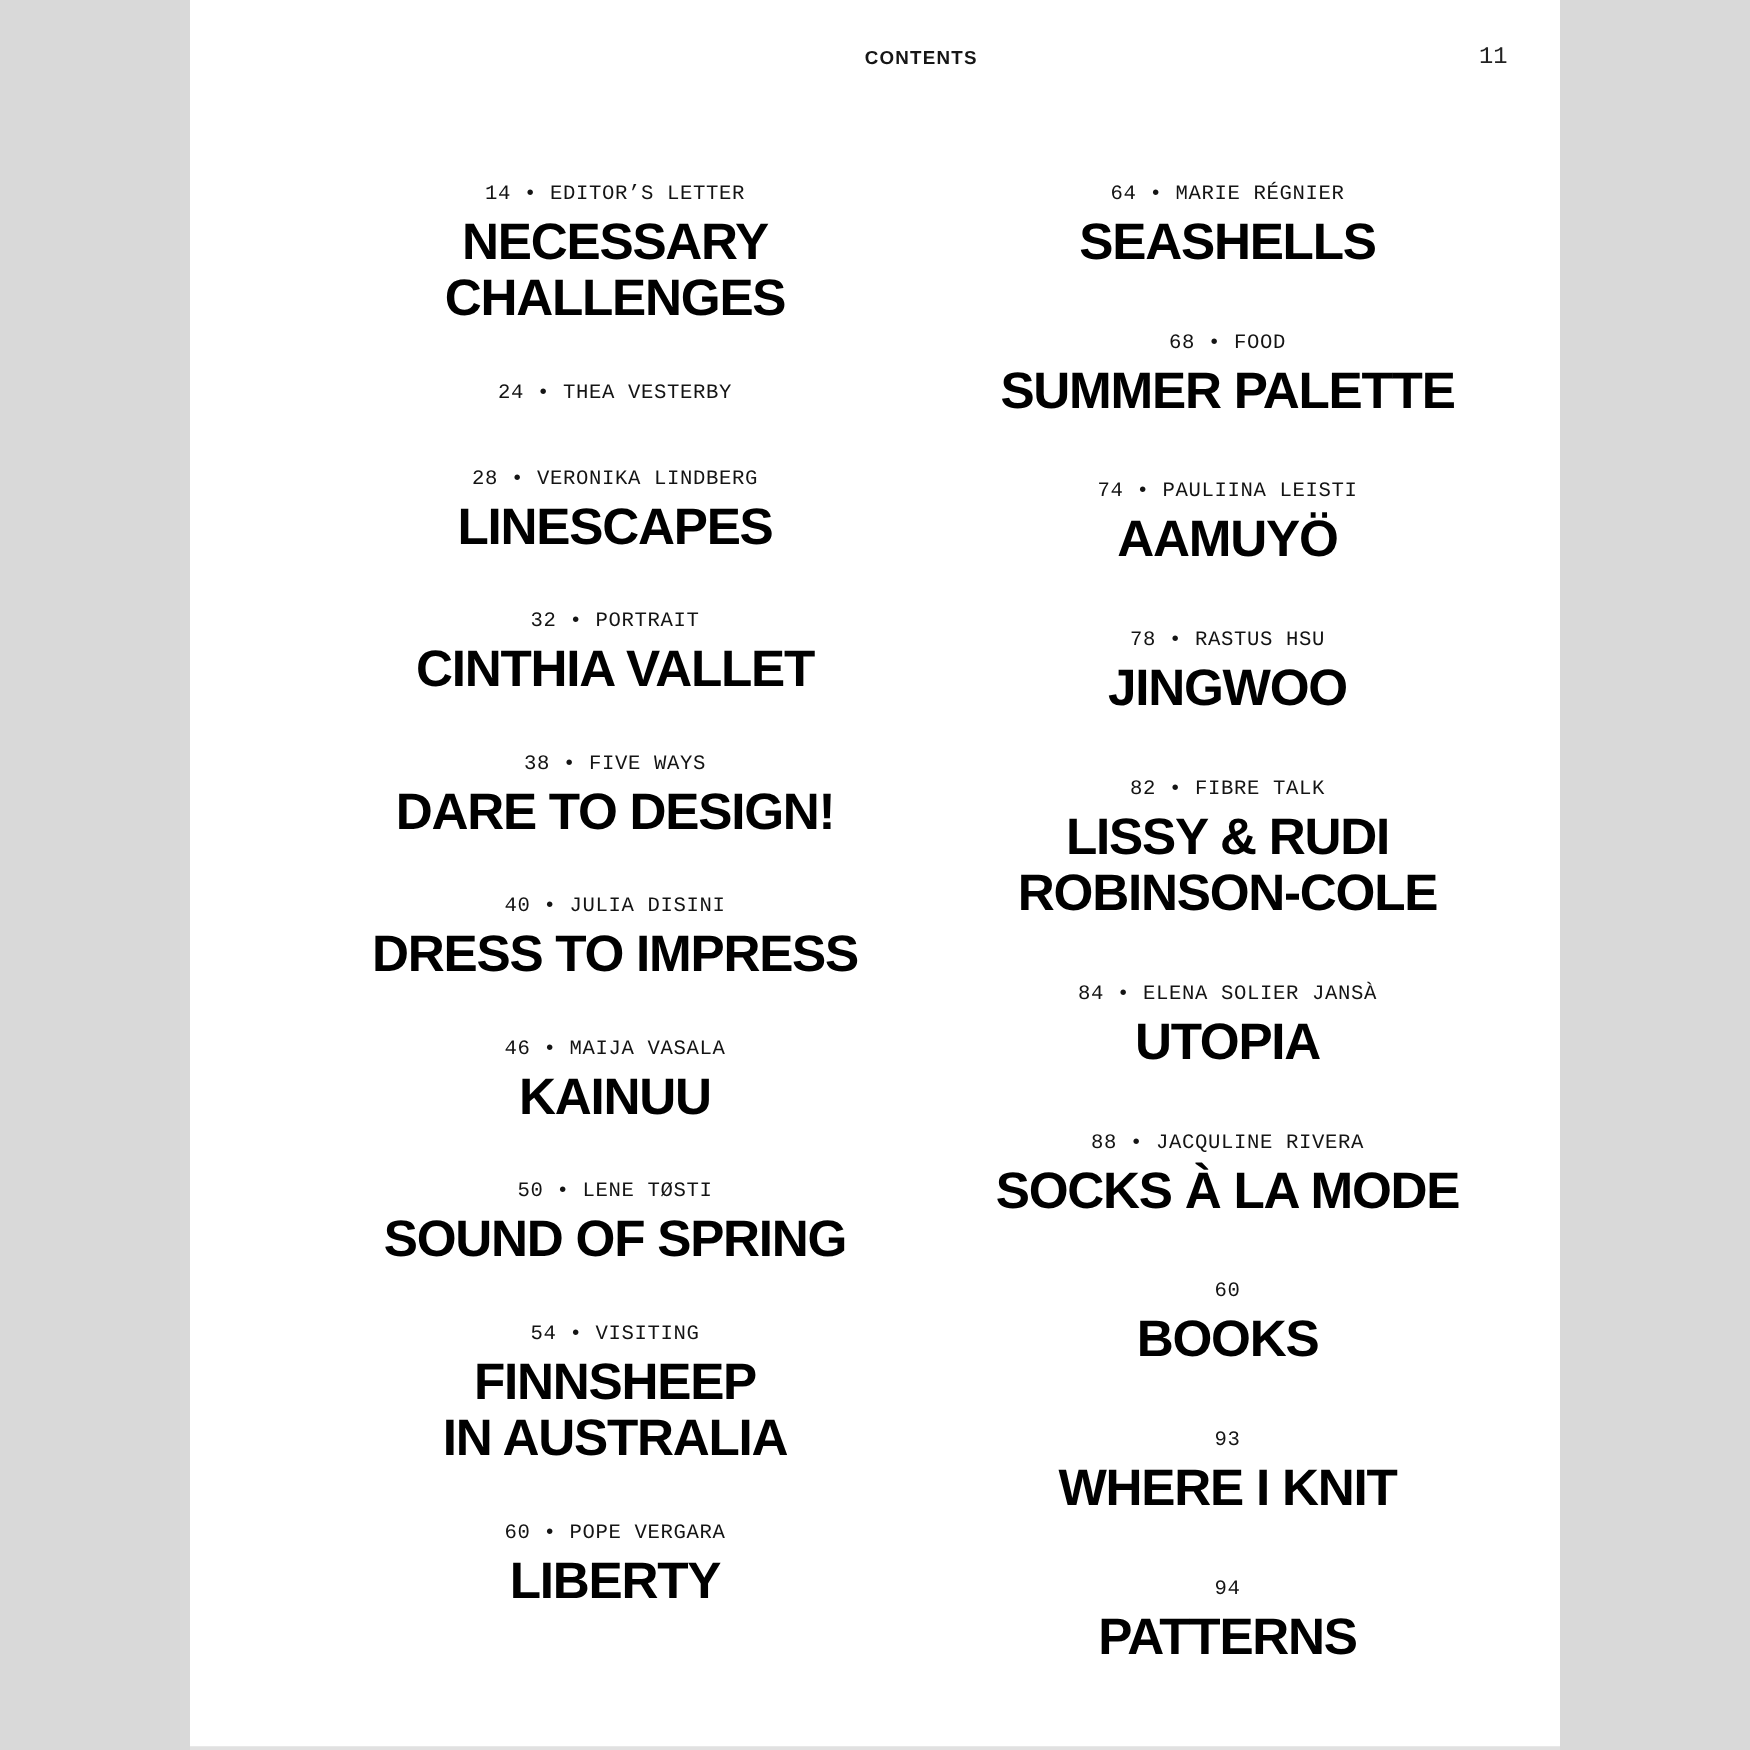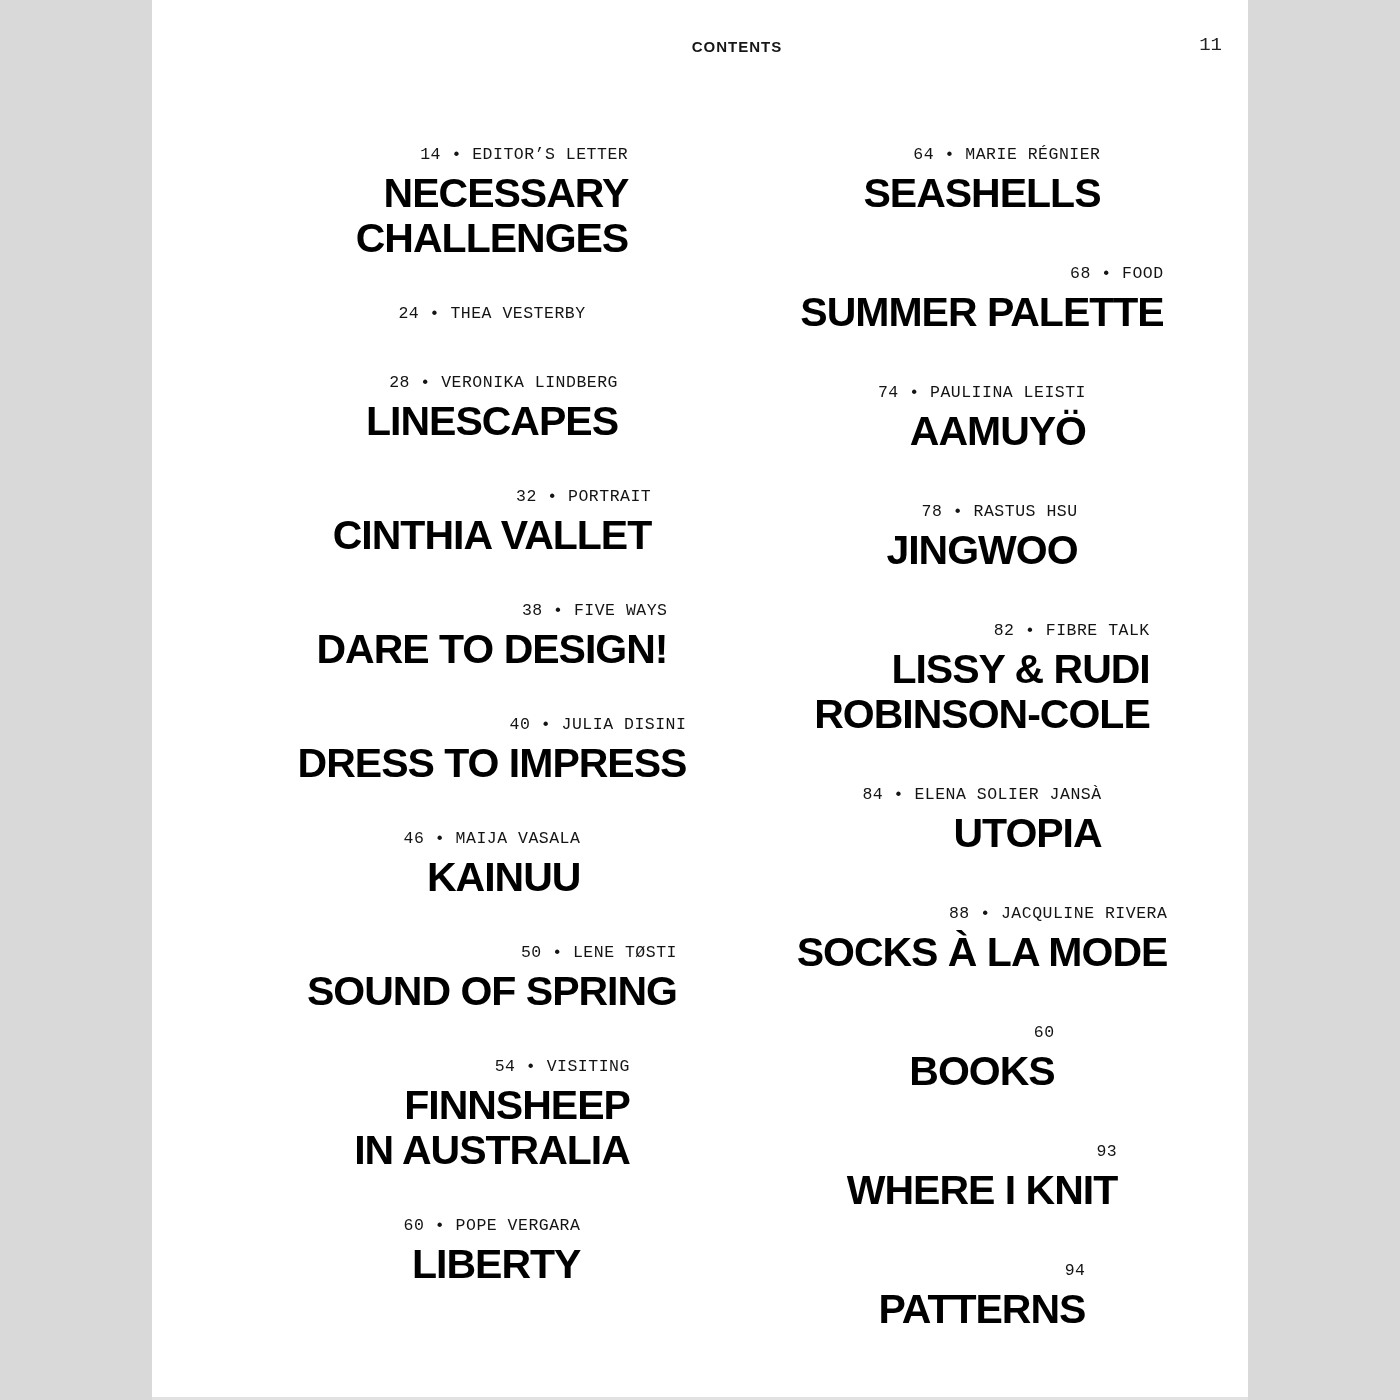--- a/index.html
+++ b/index.html
@@ -47,42 +47,42 @@
     transform: translateX(37px);
     font-family: "Liberation Sans", sans-serif;
     font-size: 15px;
     font-weight: 700;
     letter-spacing: 1px;
     color: #161616;
   }
   .folio {
     position: absolute;
     top: 34px;
-    right: 26px;
+    right: 42px;
     font-family: "Liberation Mono", monospace;
     font-size: 19px;
     color: #222222;
   }
   .columns {
     position: absolute;
     top: 145px;
     left: 95px;
     width: 980px;
     display: grid;
     grid-template-columns: 490px 490px;
   }
   .col {
     display: flex;
     flex-direction: column;
     align-items: center;
   }
   .col-left  { row-gap: 43px; }
   .col-right { row-gap: 48px; }
   .entry {
-    text-align: right;
+    text-align: center;
   }
   .entry .eyebrow {
     display: block;
     font-family: "Liberation Mono", monospace;
     font-size: 16.5px;
     line-height: 20px;
     letter-spacing: 0.5px;
     color: #141414;
     margin-bottom: 6px;
     white-space: nowrap;

